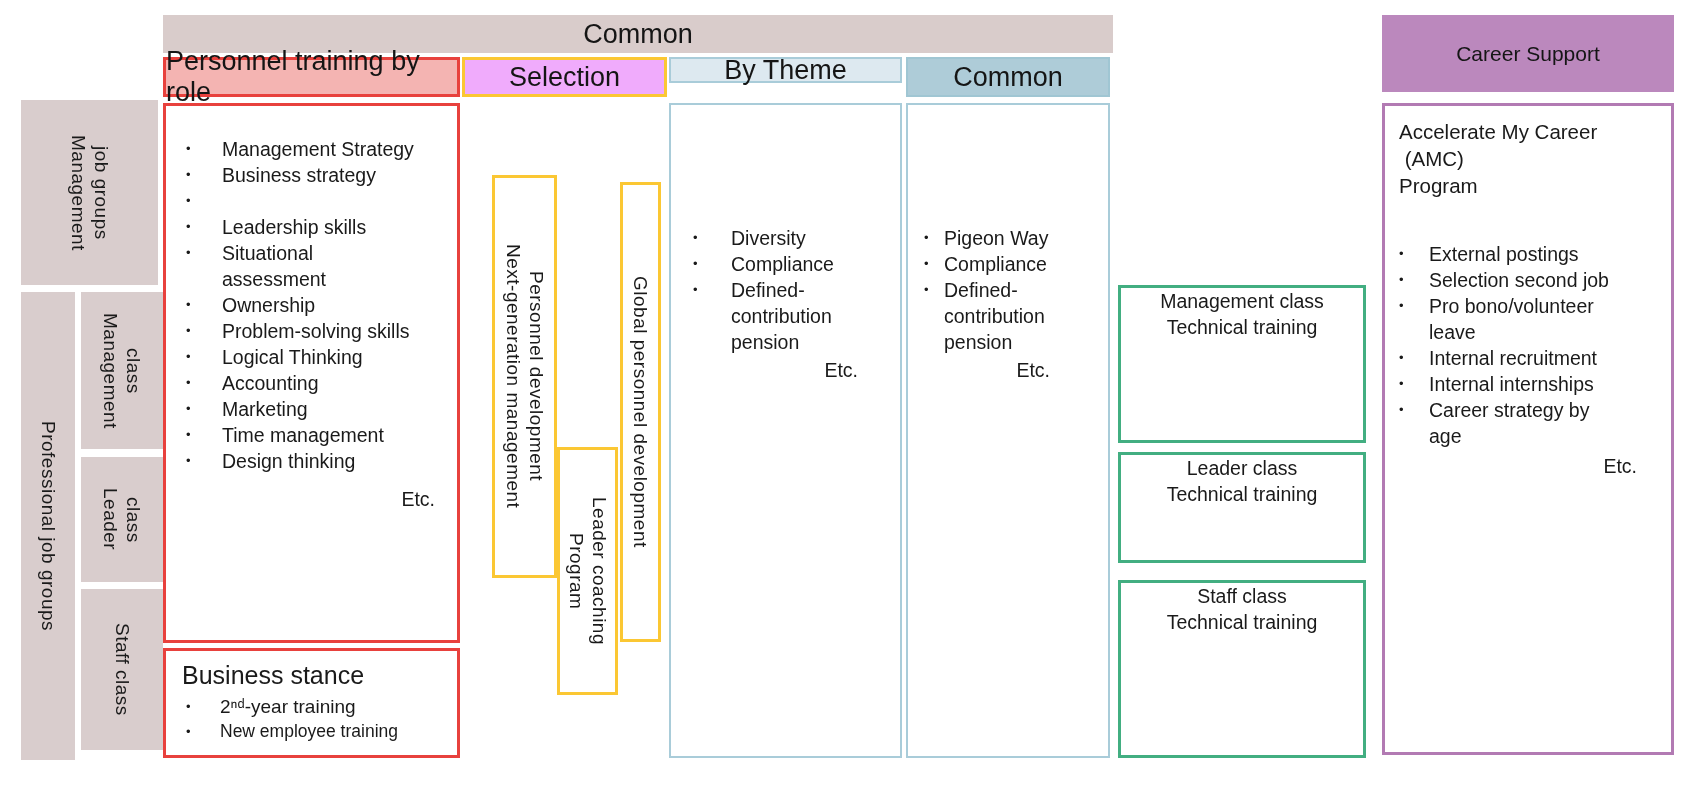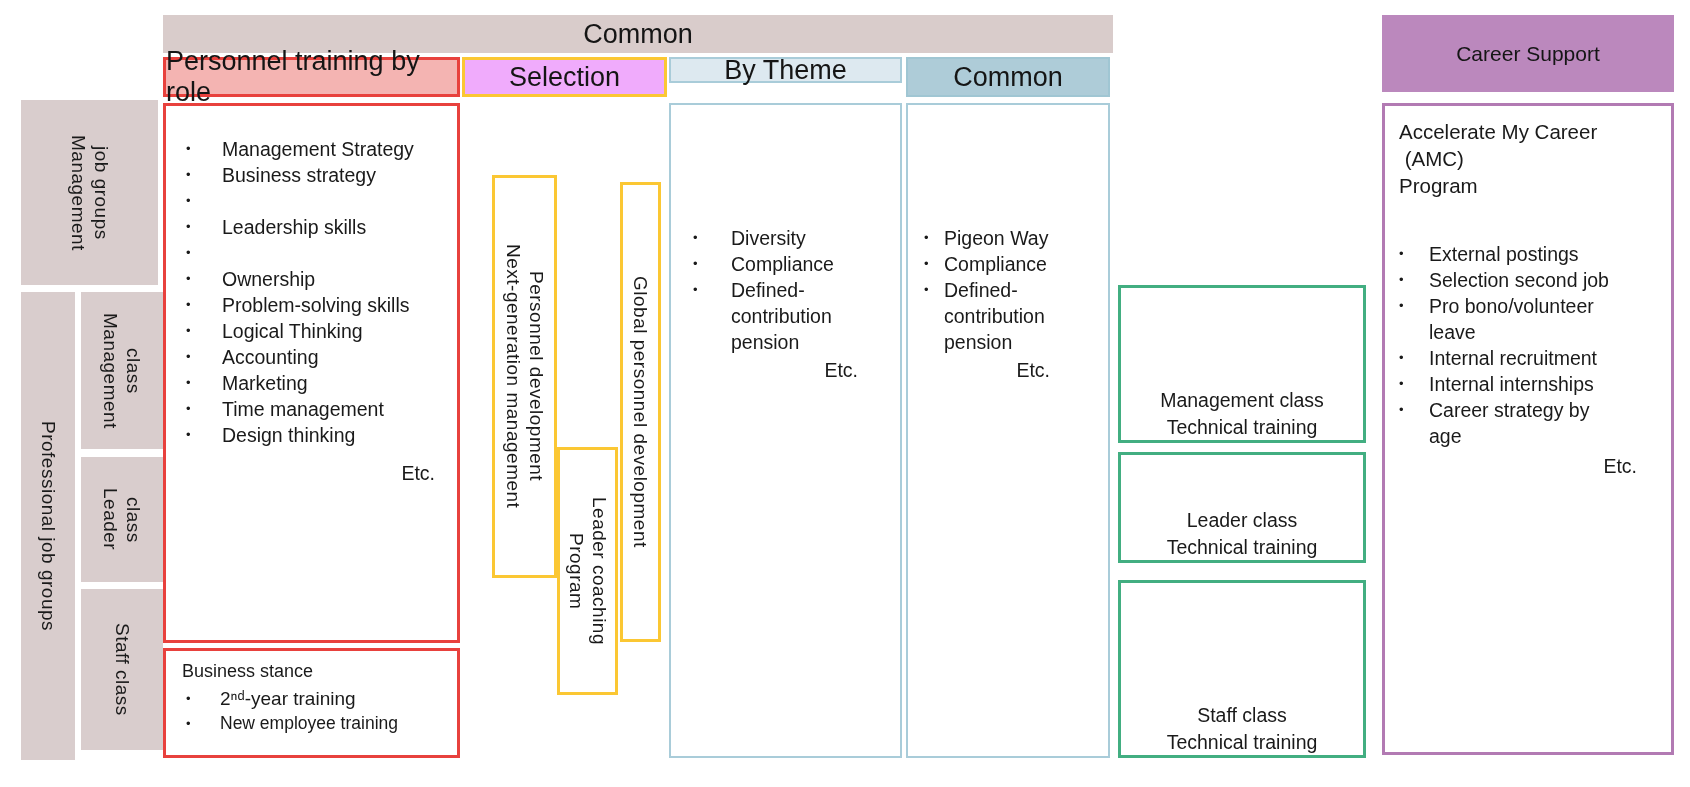--- a/index.html
+++ b/index.html
@@ -53,26 +53,26 @@
   .bl-common .li { padding-left:16px; } .bl-common .mk { width:20px; }
   .bl-career { margin-top:42px; }
   .bl-career .li { padding-left:14px; } .bl-career .mk { width:30px; }
 
   .etc { text-align:right; font-size:19.5px; }
   .etc-red    { margin-top:14px; padding-right:22px; }
   .etc-blue   { margin-top:4px;  padding-right:42px; }
   .etc-common { margin-top:4px;  padding-right:58px; }
   .etc-career { margin-top:6px;  padding-right:34px; }
 
-  .stitle { margin:10px 0 0 16px; font-size:18px; }
+  .stitle { margin:10px 0 0 16px; font-size:25px; }
   .ctitle { margin:12px 0 0 14px; font-size:20.5px; line-height:1.32; }
   .prewrap { white-space:pre-wrap; }
   .pre { white-space:pre-line; }
 
-  .greenbox { display:flex; align-items:flex-end; justify-content:center;
+  .greenbox { display:flex; align-items:flex-start; justify-content:center;
               text-align:center; font-size:19.5px; line-height:1.35; }
 </style>
 </head>
 <body>
 
 <div class="canvas">
 
   <div class="abs side vbox" style="left:21px;top:100px;width:137px;height:185px">
     <div class="vinner">
         <span class="vline">Management</span>
@@ -122,20 +122,22 @@
         </div>
         <div class="li">
           <span class="mk">•</span>
         </div>
         <div class="li">
           <span class="mk">•</span>
           <span class="tx">Leadership skills</span>
         </div>
         <div class="li">
           <span class="mk">•</span>
+          <span class="tx">Situational
+assessment</span>
         </div>
         <div class="li">
           <span class="mk">•</span>
           <span class="tx">Ownership</span>
         </div>
         <div class="li">
           <span class="mk">•</span>
           <span class="tx">Problem-solving skills</span>
         </div>
         <div class="li">

